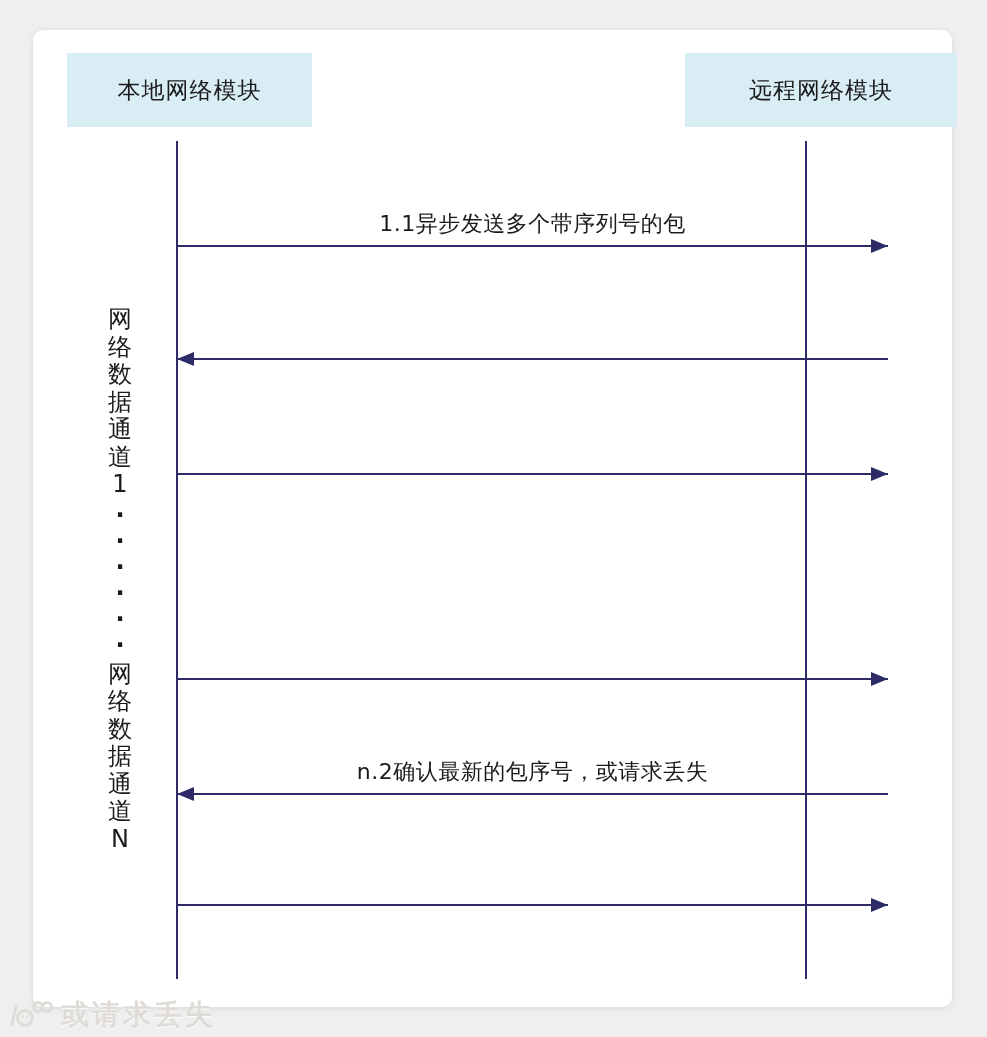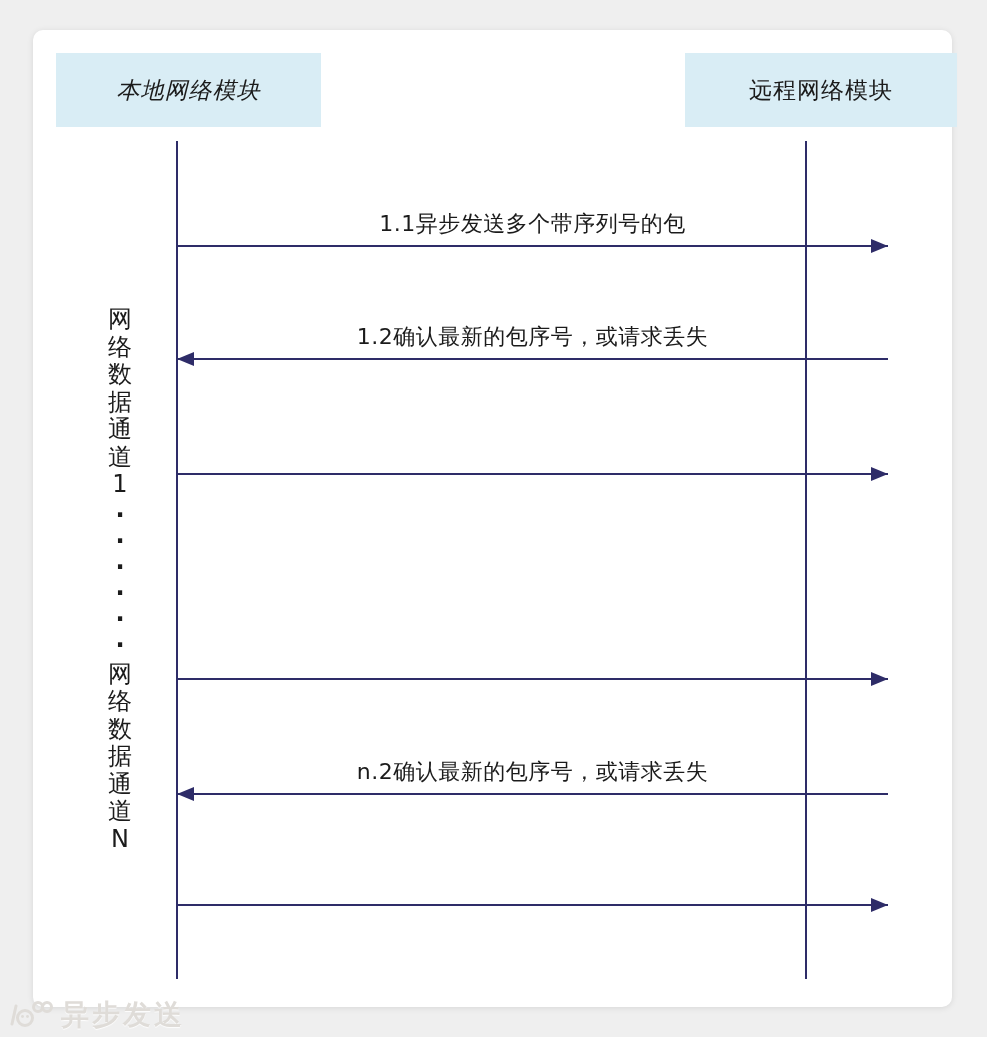--- a/index.html
+++ b/index.html
@@ -23,21 +23,21 @@
     position:absolute;left:33px;top:30px;width:919px;height:977px;
     background:var(--card);border-radius:10px;
     box-shadow:0 1px 6px rgba(0,0,0,0.10);
   }
   .actor-box{
     position:absolute;top:53px;height:74px;
     background:var(--actor-fill);
     display:flex;align-items:center;justify-content:center;
     font-size:23px;letter-spacing:1px;color:var(--text);
   }
-  .actor-left{left:56px;width:265px;font-style:italic;}
+  .actor-left{left:67px;width:245px;}
   .actor-right{left:685px;width:272px;}
   .lifeline{
     position:absolute;top:141px;width:2px;height:838px;
     background:var(--line);
   }
   .lifeline-left{left:176px;}
   .lifeline-right{left:805px;}
   .message{
     position:absolute;left:177px;width:711px;height:48px;
   }
@@ -119,21 +119,20 @@
 </div>
 
 <div class="message dir-right" style="top:199px">
   <div class="msg-label">1.1异步发送多个带序列号的包</div>
   <div class="msg-line">
       <span class="arrowhead"></span>
     </div>
 </div>
 
 <div class="message dir-left" style="top:312px">
-  <div class="msg-label">1.2确认最新的包序号，或请求丢失</div>
   <div class="msg-line">
       <span class="arrowhead"></span>
     </div>
 </div>
 
 <div class="message dir-right" style="top:427px">
   <div class="msg-line">
       <span class="arrowhead"></span>
     </div>
 </div>
@@ -163,14 +162,14 @@
       <path d="M10 8 L6 26"></path>
       <circle cx="19" cy="20" r="7.5"></circle>
       <circle cx="32" cy="9" r="4.5"></circle>
       <circle cx="41" cy="9" r="4.5"></circle>
     </g>
     <g fill="#dfdcd8">
       <circle cx="16.5" cy="18.5" r="1.4"></circle>
       <circle cx="21.5" cy="18.5" r="1.4"></circle>
     </g>
   </svg>
-  <span class="wm-text">异步发送</span>
+  <span class="wm-text">或请求丢失</span>
 </div>
 
 </body></html>

